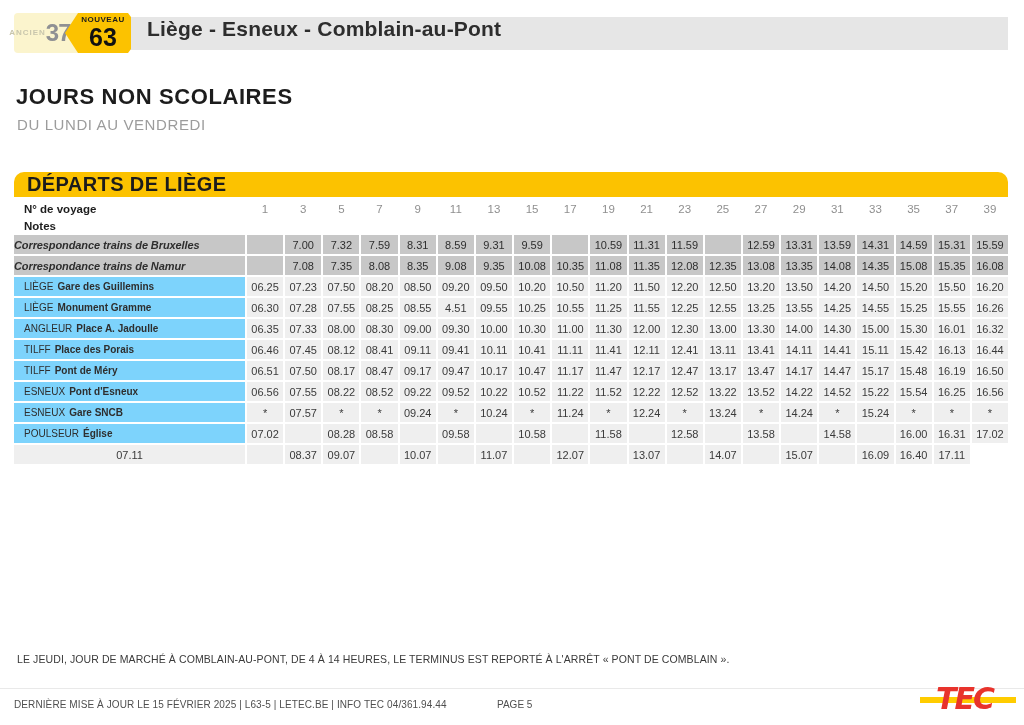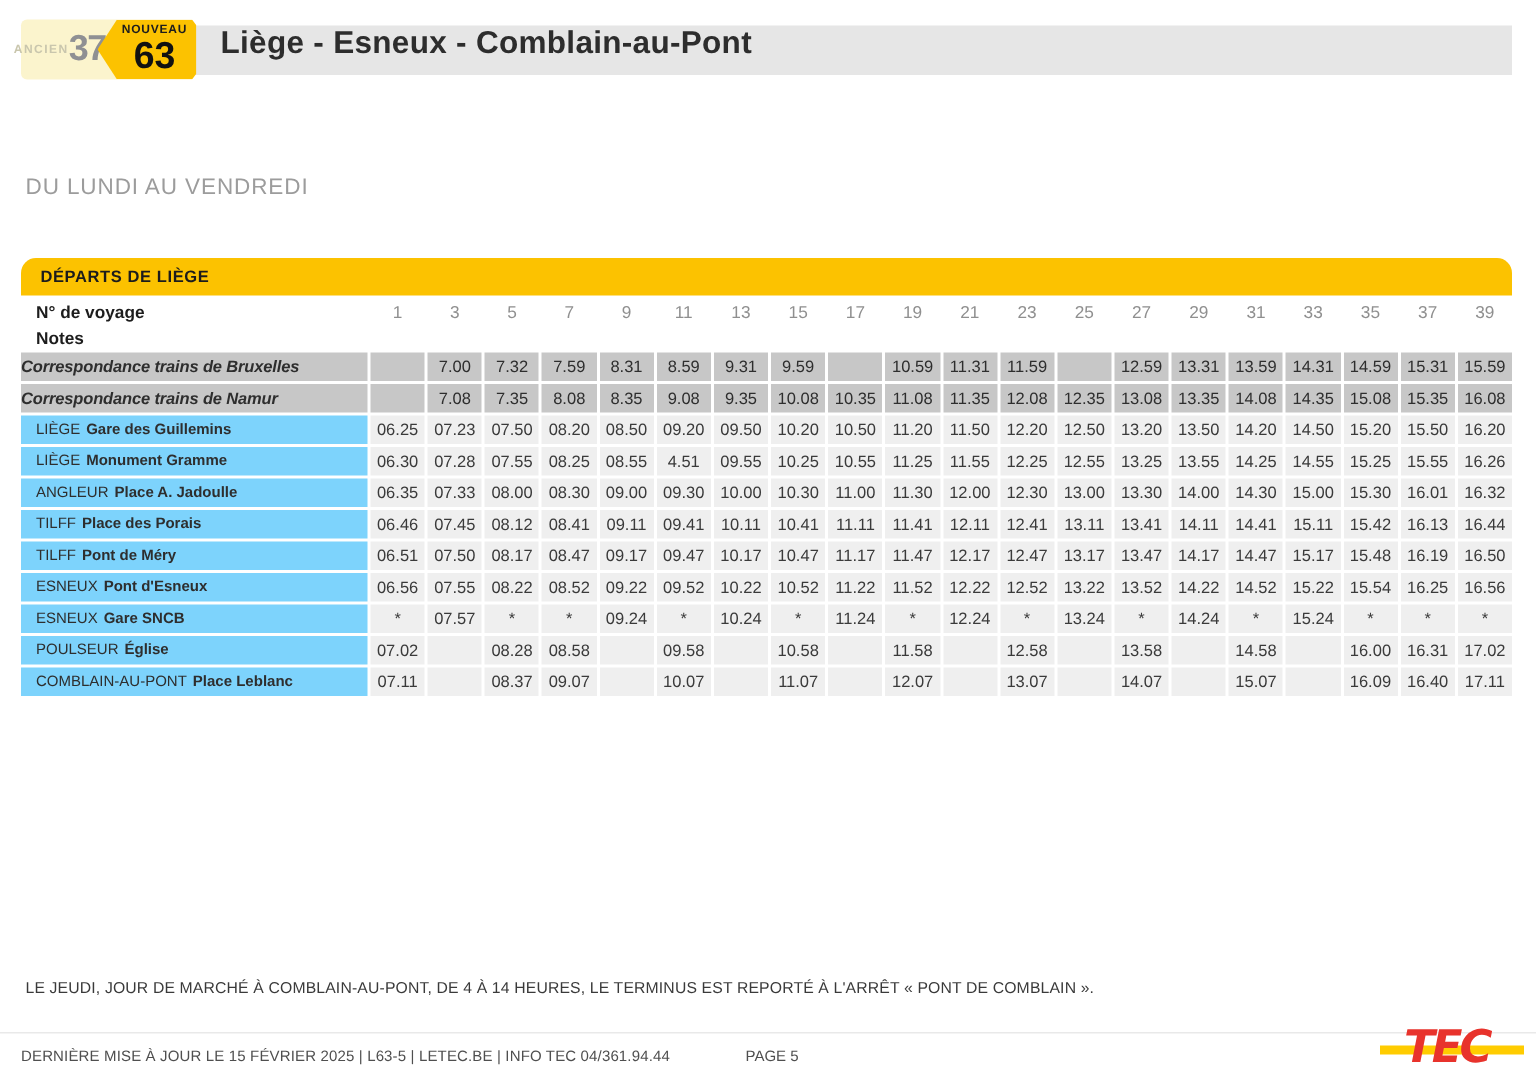--- a/index.html
+++ b/index.html
@@ -32,21 +32,21 @@
 
   
   .sec-title { position:absolute; top:84px; left:16px; font-size:22px; font-weight:800; color:#1c1c1c; letter-spacing:0.6px; }
   .sec-sub   { position:absolute; top:116px; left:17px; font-size:15px; font-weight:400; color:#9c9c9c; letter-spacing:0.6px; }
 
   
   .table-block { position:absolute; top:172px; left:14px; width:994px; }
   .departs-bar {
     height:25px; background:#fcc200; border-radius:10px 10px 0 0;
     display:flex; align-items:center; padding-left:13px;
-    font-size:11px; font-weight:800; color:#1c1c1c; letter-spacing:0.4px;
+    font-size:20px; font-weight:800; color:#1c1c1c; letter-spacing:0.4px;
   }
   .grid {
     display:grid; margin-top:3px;
     grid-template-columns: 231px repeat(20, 1fr);
     grid-template-rows: 17px 14px repeat(11, 19px);
     gap:2px; background:#ffffff;
   }
   .hdr-label { font-size:11.5px; font-weight:700; color:#1d1d1d; display:flex; align-items:center; padding-left:10px; }
   .hdr-num   { font-size:11.5px; color:#8f8f8f; display:flex; align-items:center; justify-content:center; }
   .hdr-empty { background:transparent; }
@@ -87,20 +87,21 @@
     </div>
     <div class="badge-new">
       <span class="small">NOUVEAU</span>
       <span class="big">63</span>
     </div>
     <div class="titlebar">
       <span class="route">Liège - Esneux - Comblain-au-Pont</span>
     </div>
   </div>
 
+  <div class="sec-title">JOURS NON SCOLAIRES</div>
   <div class="sec-sub">DU LUNDI AU VENDREDI</div>
 
   <div class="table-block">
     <div class="departs-bar">DÉPARTS DE LIÈGE</div>
     <div class="grid" id="grid">
         <div class="hdr-label">N° de voyage</div>
         <div class="hdr-num">1</div>
         <div class="hdr-num">3</div>
         <div class="hdr-num">5</div>
         <div class="hdr-num">7</div>
@@ -368,24 +369,20 @@
         <div class="time-cell"></div>
         <div class="time-cell">12.58</div>
         <div class="time-cell"></div>
         <div class="time-cell">13.58</div>
         <div class="time-cell"></div>
         <div class="time-cell">14.58</div>
         <div class="time-cell"></div>
         <div class="time-cell">16.00</div>
         <div class="time-cell">16.31</div>
         <div class="time-cell">17.02</div>
-        <div class="stop-label">
-          <span class="city">COMBLAIN-AU-PONT</span>
-          <span class="stop">Place Leblanc</span>
-        </div>
         <div class="time-cell">07.11</div>
         <div class="time-cell"></div>
         <div class="time-cell">08.37</div>
         <div class="time-cell">09.07</div>
         <div class="time-cell"></div>
         <div class="time-cell">10.07</div>
         <div class="time-cell"></div>
         <div class="time-cell">11.07</div>
         <div class="time-cell"></div>
         <div class="time-cell">12.07</div>

